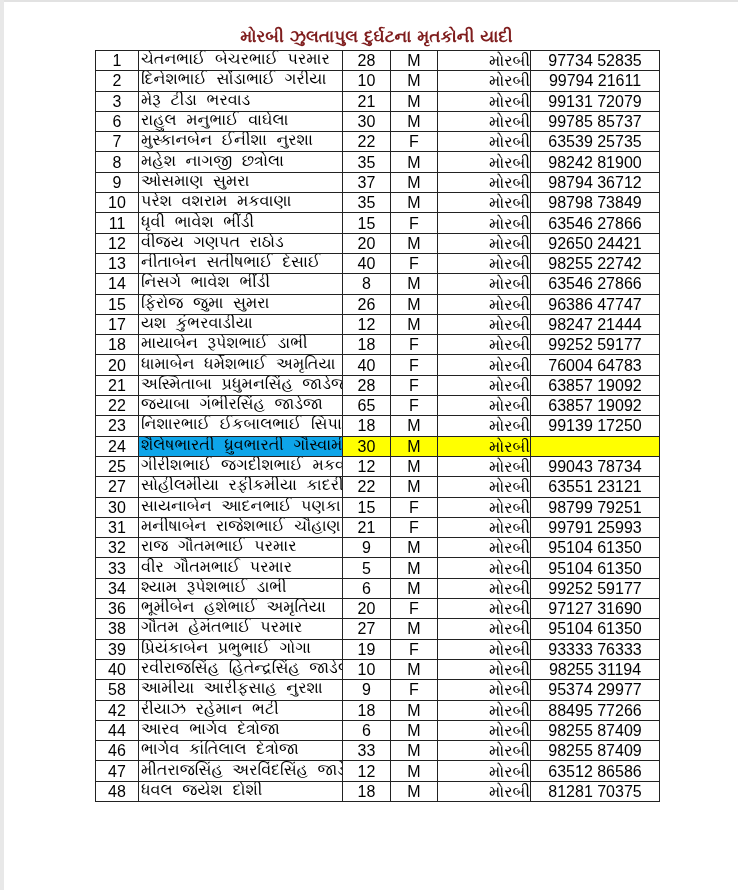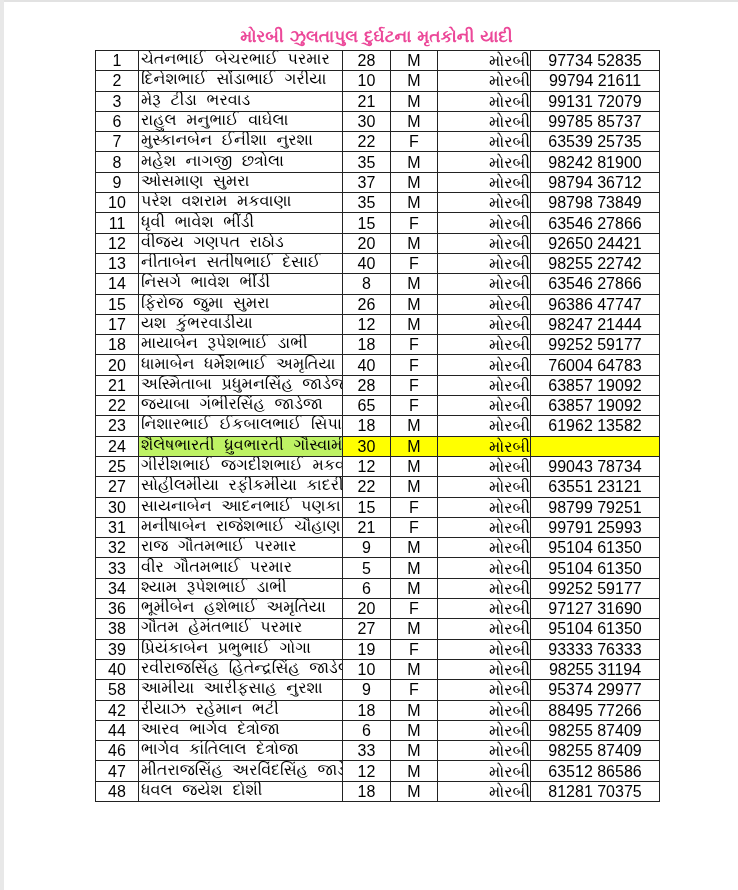--- a/index.html
+++ b/index.html
@@ -29,21 +29,21 @@
   .title {
     position: absolute;
     left: 95px;
     top: 24px;
     width: 563px;
     text-align: center;
     font-family: "DejaVu Sans", "Liberation Sans", sans-serif;
     font-weight: bold;
     font-size: 17px;
     line-height: 24px;
-    color: #ec4899;
+    color: #7f1d1d;
   }
   table.victims {
     position: absolute;
     left: 95px;
     top: 50px;
     border-collapse: collapse;
     table-layout: fixed;
     width: 564px;
   }
   table.victims td {
@@ -237,25 +237,25 @@
     <td class="sex hl">F</td>
     <td class="city hl">મોરબી</td>
     <td class="phone hl">63857 19092</td>
   </tr>
       <tr>
     <td class="sr">23</td>
     <td class="name hl">નિશારભાઈ ઈકબાલભાઈ સિપાહી</td>
     <td class="age hl">18</td>
     <td class="sex hl">M</td>
     <td class="city hl">મોરબી</td>
-    <td class="phone hl">61962 13582</td>
+    <td class="phone hl">99139 17250</td>
   </tr>
       <tr class="highlight">
     <td class="sr">24</td>
-    <td class="name hl" style="background: #bef264;">શૈલેષભારતી ધ્રુવભારતી ગૌસ્વામી</td>
+    <td class="name hl" style="background: #0ea5e9;">શૈલેષભારતી ધ્રુવભારતી ગૌસ્વામી</td>
     <td class="age hl" style="background: rgb(255, 255, 0);">30</td>
     <td class="sex hl" style="background: rgb(255, 255, 0);">M</td>
     <td class="city hl" style="background: rgb(255, 255, 0);">મોરબી</td>
     <td class="phone hl" style="background: rgb(255, 255, 0);"></td>
   </tr>
       <tr>
     <td class="sr">25</td>
     <td class="name hl">ગીરીશભાઈ જગદીશભાઈ મકવાણા</td>
     <td class="age hl">12</td>
     <td class="sex hl">M</td>

